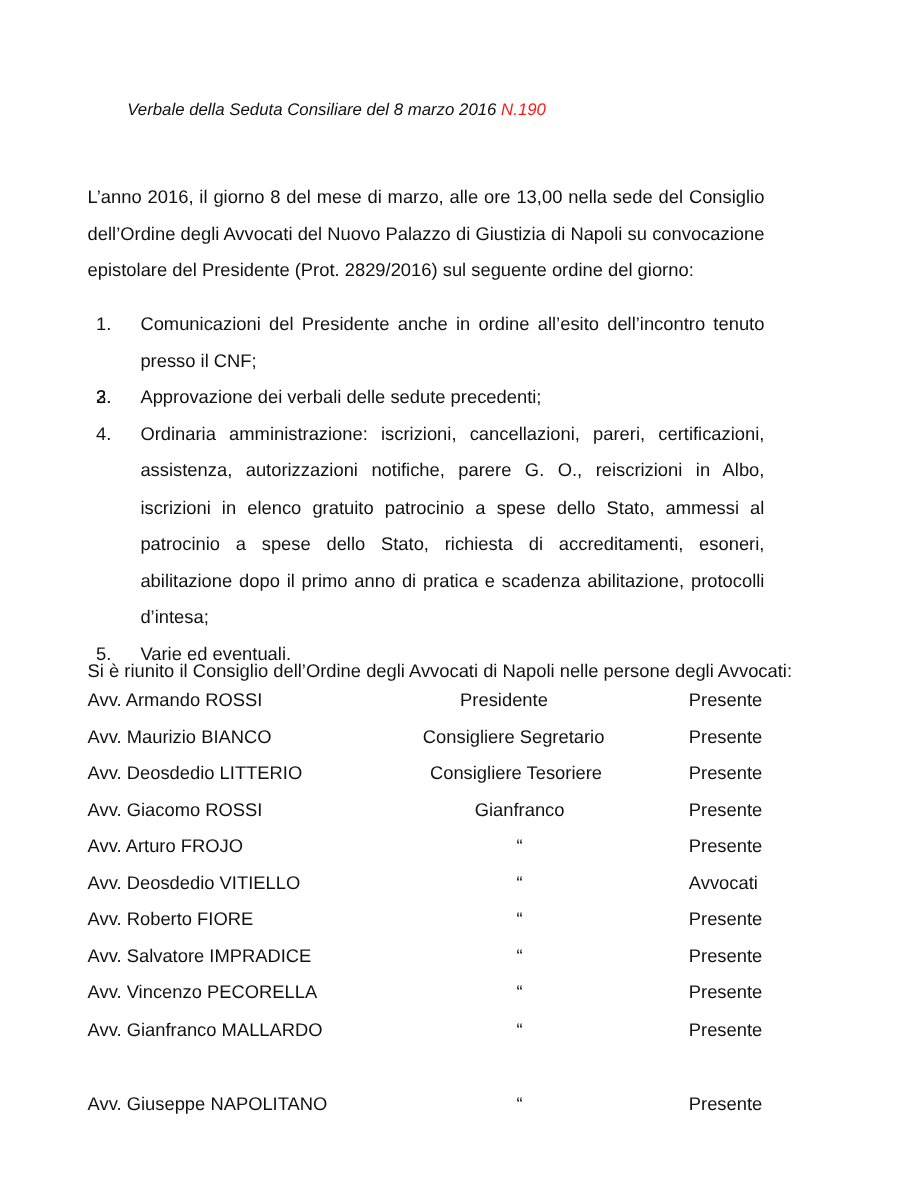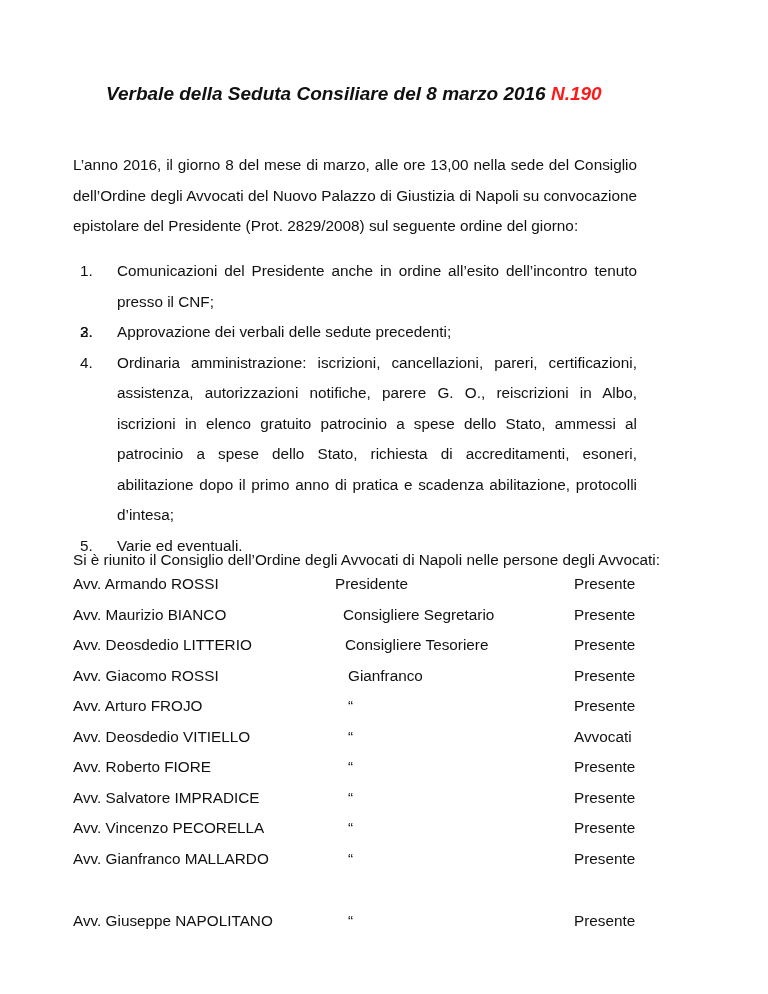--- a/index.html
+++ b/index.html
@@ -2,21 +2,21 @@
 <html><head>
   <meta charset="utf-8">
   <style>
     html, body { margin: 0; padding: 0; background: #ffffff; }
     body {
       width: 768px; height: 994px; position: relative; overflow: hidden;
       font-family: "Liberation Sans", sans-serif; color: #111111;
     }
     .title {
       position: absolute; left: 106px; top: 83px;
-      font-size: 19px; font-weight: bold; font-style: italic; white-space: nowrap;
+      font-size: 14px; font-weight: normal; font-style: italic; white-space: nowrap;
       letter-spacing: 0px;
     }
     .title .num { color: #ff1a1a; }
     .para {
       position: absolute; left: 73px; width: 564px; top: 150px;
       font-size: 15.3px; line-height: 30.5px; text-align: justify;
     }
     .agenda {
       position: absolute; left: 80px; top: 256px; width: 557px;
       margin: 0; padding: 0; list-style: none;
@@ -24,31 +24,31 @@
     }
     .agenda li { position: relative; padding-left: 37px; text-align: justify; }
     .agenda li .n { position: absolute; left: 0; top: 0; }
     .intro {
       position: absolute; left: 73px; top: 551px; font-size: 15.3px; white-space: nowrap;
     }
     .row {
       position: absolute; left: 73px; width: 600px; height: 22px; font-size: 15.3px; white-space: nowrap;
     }
     .row .name { position: absolute; left: 0; }
-    .row .role { position: absolute; left: 275px; width: 170px; }
+    .row .role { position: absolute; left: 275px; width: 170px; text-align: center; }
     .row .status { position: absolute; left: 501px; }
   </style>
 </head>
 <body>
 
 <div class="title">
   <span>Verbale della Seduta Consiliare del 8 marzo 2016 </span><span class="num">N.190</span>
 </div>
 
-<div class="para">L’anno 2016, il giorno 8 del mese di marzo, alle ore 13,00 nella sede del Consiglio dell’Ordine degli Avvocati del Nuovo Palazzo di Giustizia di Napoli su convocazione epistolare del Presidente (Prot. 2829/2008) sul seguente ordine del giorno:</div>
+<div class="para">L’anno 2016, il giorno 8 del mese di marzo, alle ore 13,00 nella sede del Consiglio dell’Ordine degli Avvocati del Nuovo Palazzo di Giustizia di Napoli su convocazione epistolare del Presidente (Prot. 2829/2016) sul seguente ordine del giorno:</div>
 
 <ol class="agenda">
   <li><span class="n">1.</span><span>Comunicazioni del Presidente anche in ordine all’esito dell’incontro tenuto presso il CNF;</span></li>
   <li><span class="n">2.</span></li>
   <li><span class="n">3.</span><span>Approvazione dei verbali delle sedute precedenti;</span></li>
   <li><span class="n">4.</span><span>Ordinaria amministrazione: iscrizioni, cancellazioni, pareri, certificazioni, assistenza, autorizzazioni notifiche, parere G. O., reiscrizioni in Albo, iscrizioni in elenco gratuito patrocinio a spese dello Stato, ammessi al patrocinio a spese dello Stato, richiesta di accreditamenti, esoneri, abilitazione dopo il primo anno di pratica e scadenza abilitazione, protocolli d’intesa;</span></li>
   <li><span class="n">5.</span><span>Varie ed eventuali.</span></li>
 </ol>
 
 <div class="intro">Si è riunito il Consiglio dell’Ordine degli Avvocati di Napoli nelle persone degli Avvocati:</div>

